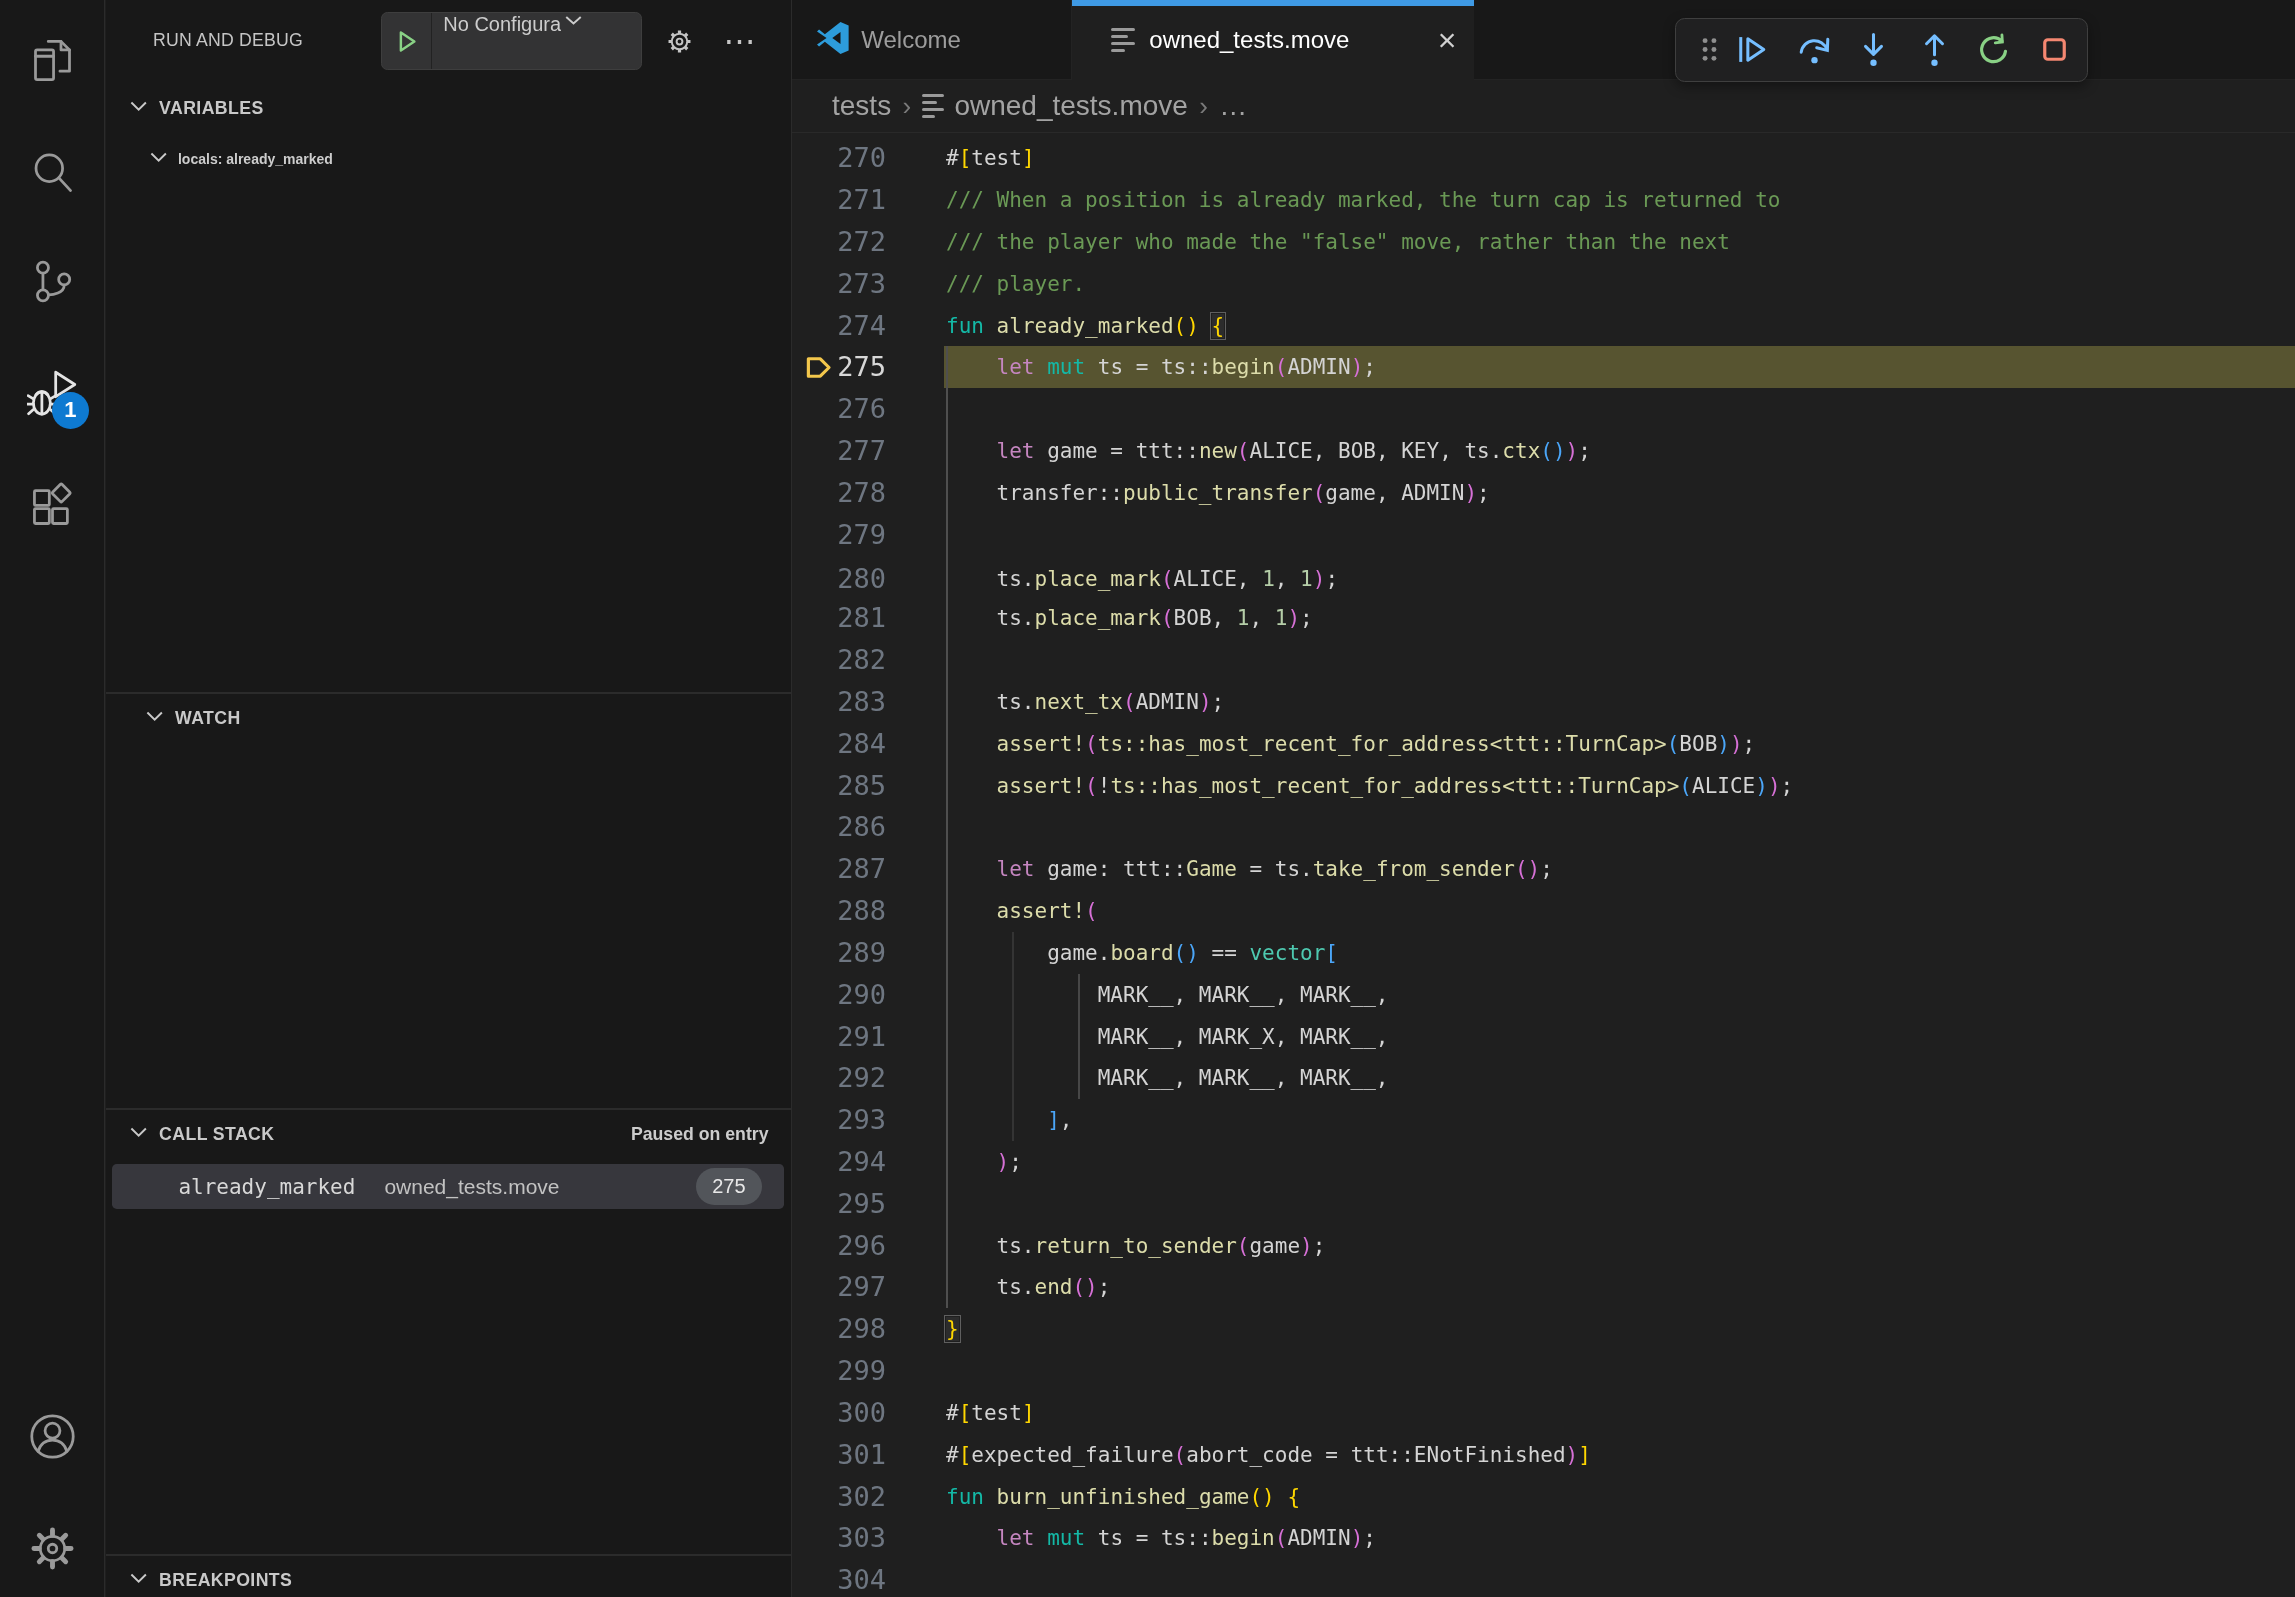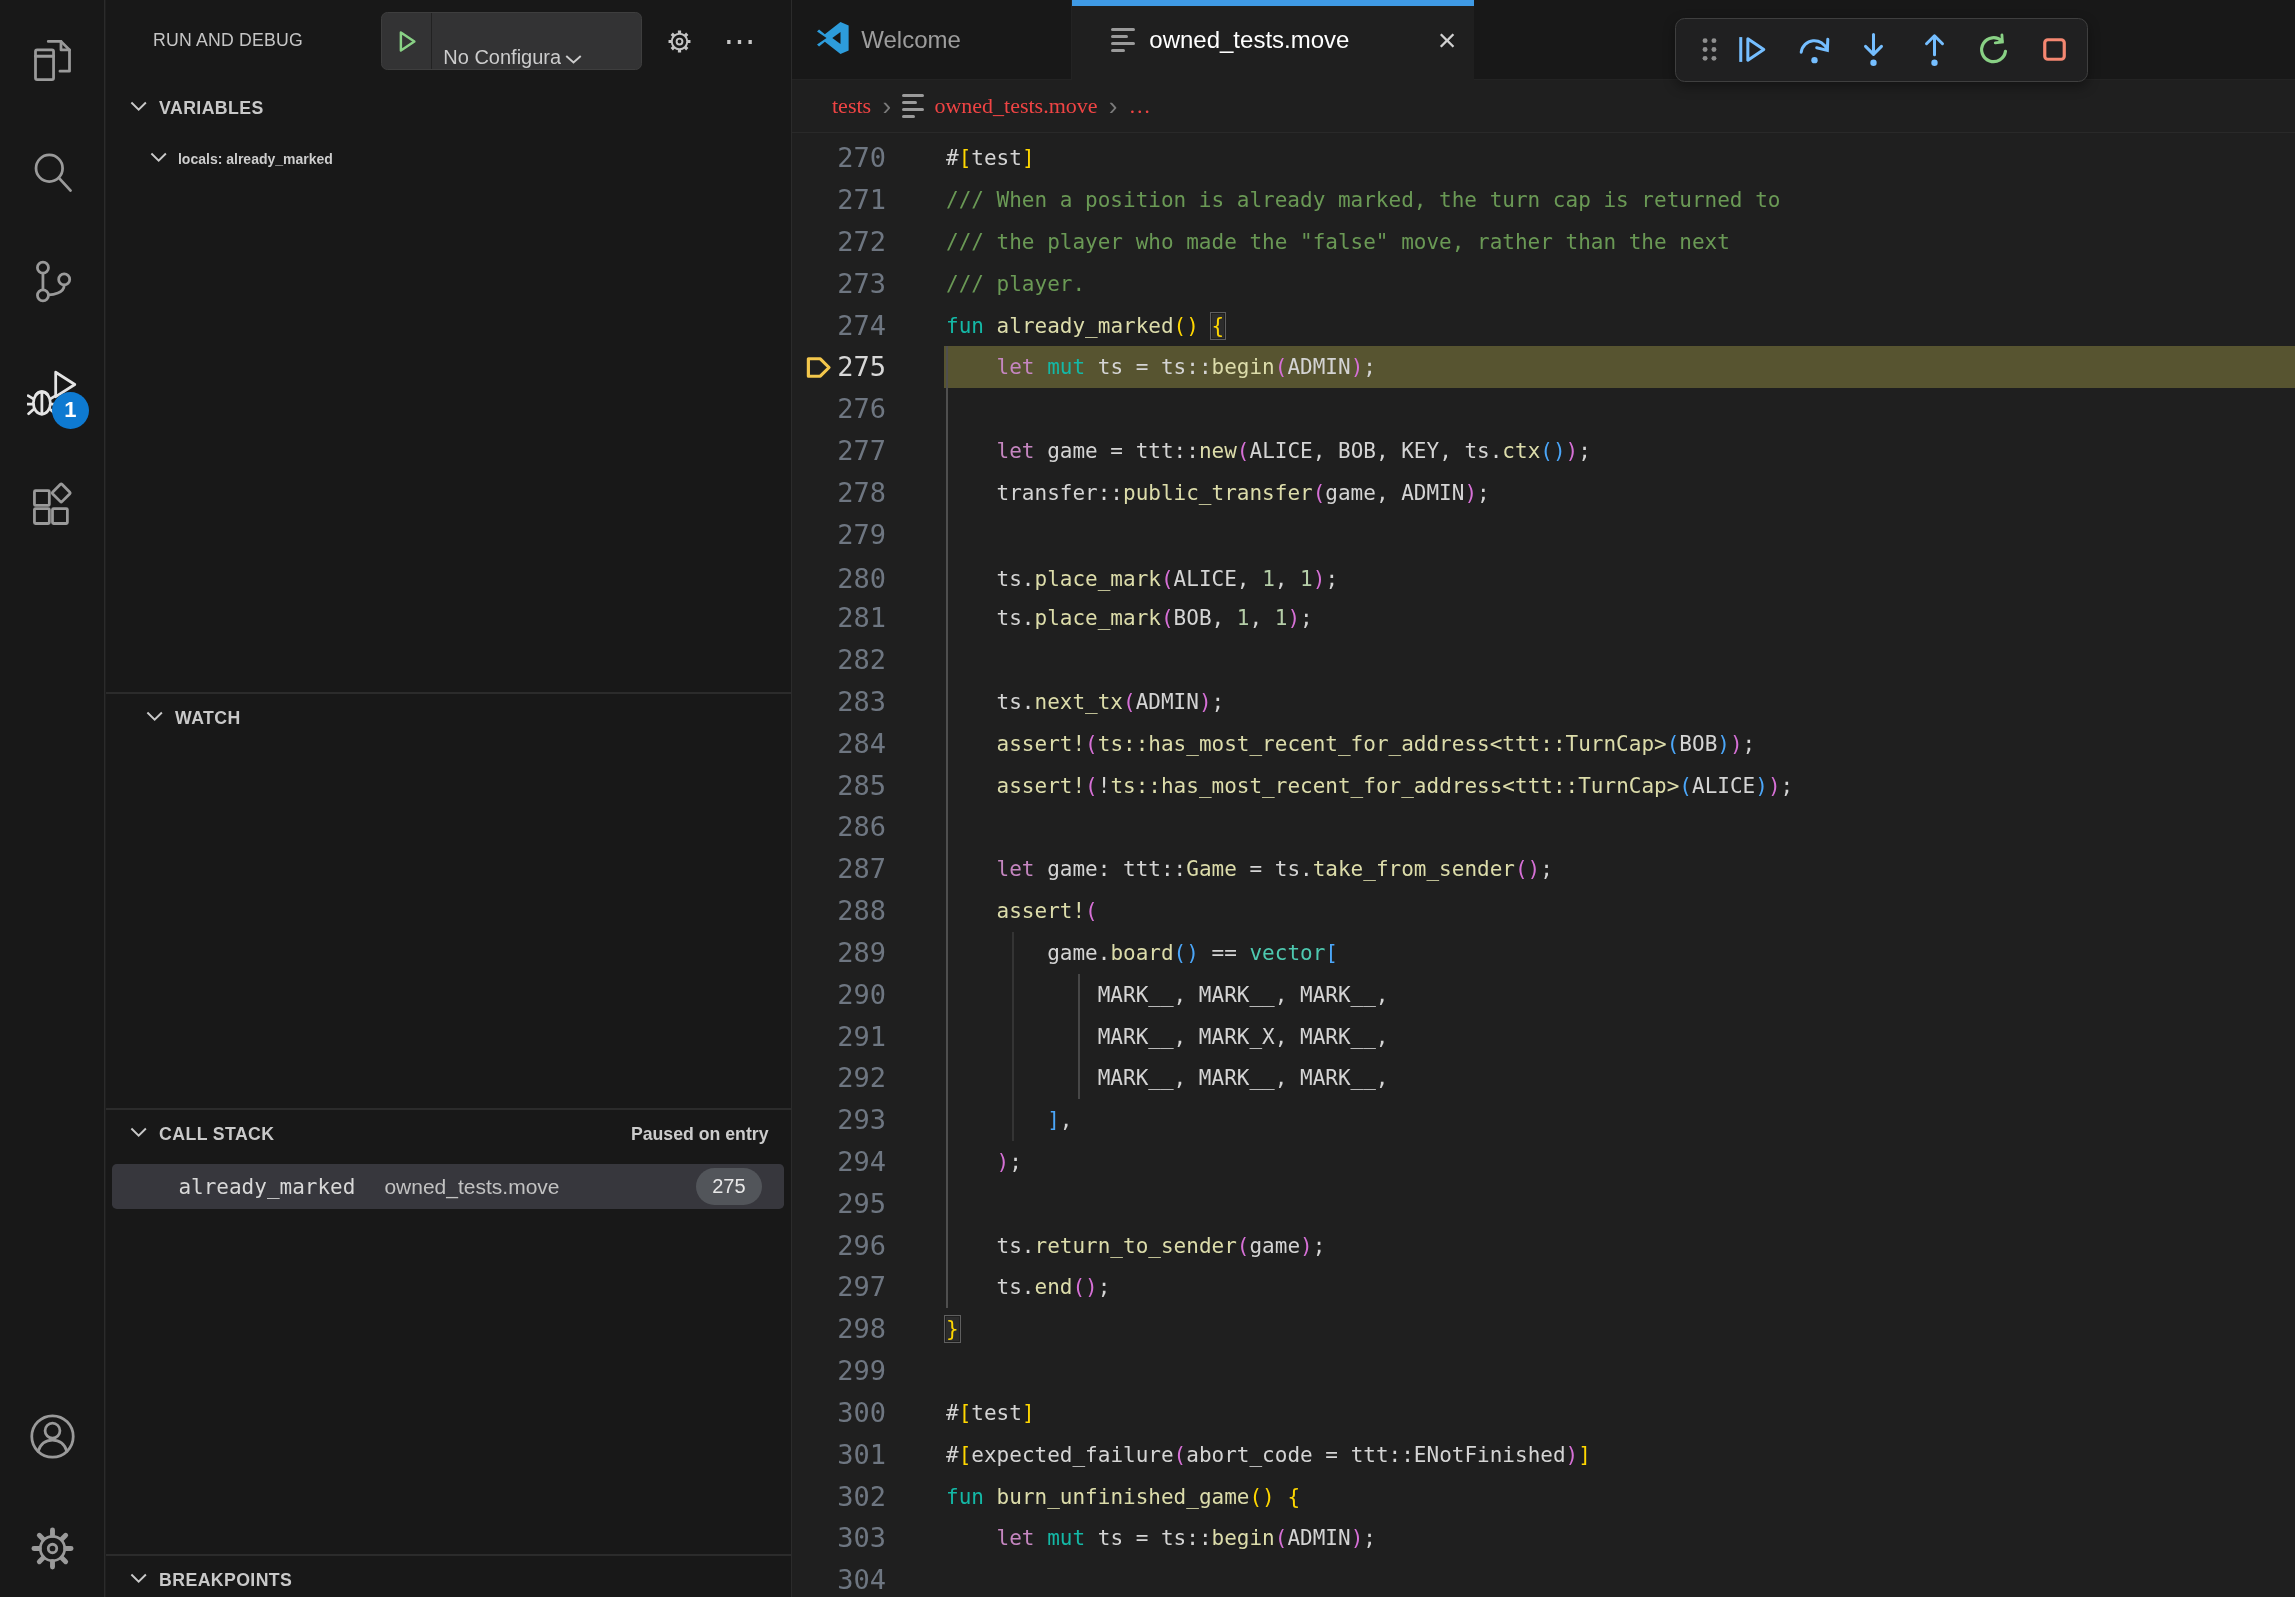--- a/index.html
+++ b/index.html
@@ -16,21 +16,21 @@
                border-radius:50%; background:#0e7ad1; color:#fff; font-size:22px; font-weight:700;
                display:flex; align-items:center; justify-content:center; }
 
   
   #sidebar { position:absolute; left:106px; top:0; width:686px; height:1597px;
              background:#181818; border-right:1.6px solid #2b2b2b; z-index:4; color:#cccccc; }
   #sb-title { position:absolute; left:47px; top:0; height:80px; display:flex; align-items:center;
               font-size:17.7px; color:#c5c5c5; letter-spacing:0.2px; white-space:nowrap; }
   #sb-config { position:absolute; left:275px; top:12px; width:261px; height:58px;
                background:#333334; border:0.8px solid #3e3e3e; border-radius:6.4px;
-               display:flex; align-items:flex-end; overflow:hidden; cursor:pointer; }
+               display:flex; align-items:flex-start; overflow:hidden; cursor:pointer; }
   #sb-config .play { width:50px; height:100%; display:flex; align-items:center; justify-content:center;
                      border-right:0.8px solid #222; }
   #sb-config .cfg-label { font-size:20px; color:#cccccc; padding-left:11.3px; white-space:nowrap;
                           overflow:hidden; max-width:161px; }
   #sb-config .cfg-chev { margin-left:1.6px; flex:none; }
   .hdr-icon { position:absolute; top:22.5px; width:37px; height:37px; color:#c5c5c5;
               display:flex; align-items:center; justify-content:center; cursor:pointer; }
   .section-hdr { position:absolute; left:0; width:100%; height:40px; display:flex; align-items:center; cursor:pointer; }
   .section-hdr .chev { margin-left:22.5px; }
   .section-hdr .lbl { margin-left:11.3px; font-size:17.7px; font-weight:700; color:#c9c9c9; letter-spacing:0.4px; }
@@ -61,21 +61,21 @@
   #tab-welcome .tab-icon { margin-left:24px; }
   #tab-owned .tab-icon { margin-left:39px; }
   .tab-close { margin-left:auto; margin-right:17.7px; font-size:32px; color:#d0d0d0; line-height:32px; cursor:pointer; }
   .bars { display:inline-flex; flex-direction:column; justify-content:center; gap:4px; width:27px; height:27px; }
   .bars i { display:block; height:3.2px; background:#9a9a9a; border-radius:1.6px; }
   .bars i:nth-child(1){width:90%;} .bars i:nth-child(2){width:62%;}
   .bars i:nth-child(3){width:90%;} .bars i:nth-child(4){width:52%;}
 
   #breadcrumb { position:absolute; left:0; top:80px; right:0; height:53px; background:#1f1f1f;
                 border-bottom:1.6px solid #292929; display:flex; align-items:center; padding-left:40px; }
-  #breadcrumb .bc-item { font-size:22px; color:#ef4444; cursor:pointer;font-family:Liberation Serif, serif; }
+  #breadcrumb .bc-item { font-size:28px; color:#a3a3a3; cursor:pointer; }
   #breadcrumb .bc-sep { font-size:26px; color:#7a7a7a; margin:0 11.3px; }
   #breadcrumb .bars { width:24px; height:24px; margin-right:8px; }
 
   #debug-toolbar { position:absolute; left:883px; top:17.7px; width:413px; height:64px;
                    background:#202021; border:1.2px solid #3f3f3f; border-radius:9.7px;
                    box-shadow:0 4.8px 11.3px rgba(0,0,0,.35); z-index:6; }
   .dbg-btn { position:absolute; top:8.8px; width:45px; height:45px; display:flex; align-items:center;
              justify-content:center; cursor:pointer; border-radius:6.4px; }
   .dbg-btn svg { width:39px; height:39px; }
 

